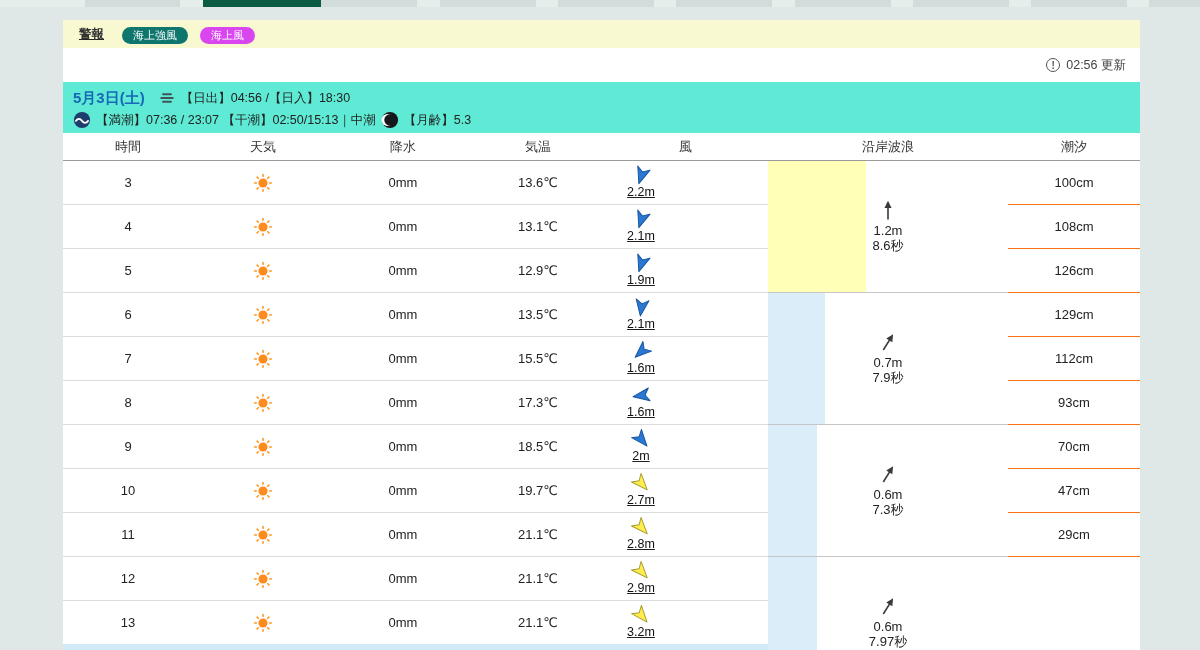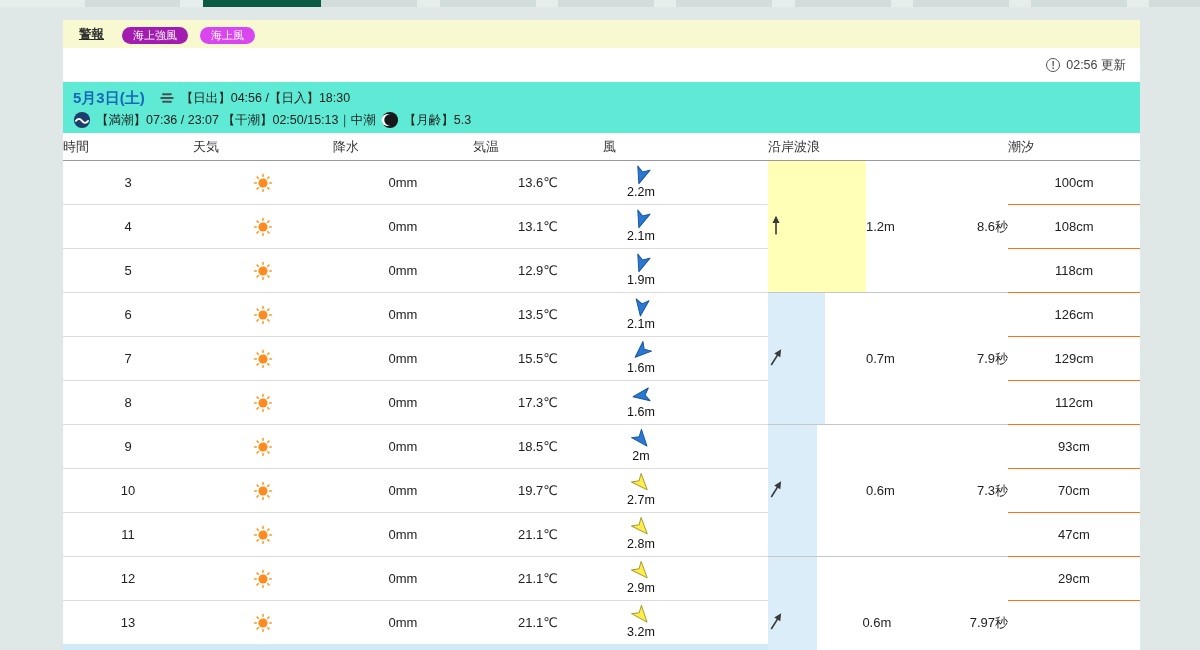--- a/index.html
+++ b/index.html
@@ -35,43 +35,43 @@
     font-size:10px;font-weight:bold;color:#555;margin-right:6px;box-sizing:border-box;
   }
   
   .day-header{height:51px;background:#5eead4;box-sizing:border-box;padding:5px 0 0 10px;font-size:12.5px;}
   .dh-line{display:flex;align-items:center;height:22px;}
   .dh-date{color:#1867b8;font-weight:bold;font-size:15px;margin-right:8px;}
   .dh-icon{width:18px;height:18px;margin:0 5px;flex:0 0 auto;}
   .dh-text{color:#222;}
   
   .thead{height:27px;display:flex;align-items:center;border-bottom:1px solid #9a9a9a;font-size:13px;color:#333;}
-  .th{}
+  .th{text-align:center;}
   .w-time{width:130px}.w-weather{width:140px}.w-precip{width:140px}.w-temp{width:130px}.w-wind{width:165px}.w-wave{width:240px}.w-tide{width:132px}
   .tbody{display:flex;align-items:flex-start;}
   .left-body{width:705px;}
   .trow{height:44px;box-sizing:border-box;border-bottom:1px solid #dcdcdc;display:flex;align-items:center;font-size:13px;}
   .c{text-align:center;}
   .c-time{width:130px}.c-weather{width:140px;display:flex;justify-content:center;align-items:center}
   .c-precip{width:140px}.c-temp{width:130px}
-  .c-wind{width:165px;display:flex;align-items:flex-end;}
+  .c-wind{width:165px;display:flex;align-items:flex-end;text-decoration:underline;}
   .wind-box{width:76px;text-align:center;display:flex;flex-direction:column;align-items:center;justify-content:center;}
   .wind-box svg{display:block;width:19px;height:19px;}
   .wind-speed{font-size:12.5px;color:#111;line-height:14px;}
   .dart path{stroke-linejoin:round;}
   .wind-blue path{fill:#2a78d2;stroke:#15549e;stroke-width:1;}
   .wind-yellow path{fill:#ffec4d;stroke:#a39b2f;stroke-width:1;}
   .sun{width:20px;height:20px;}
   
   .wave-body{width:240px;}
   .wave-group{position:relative;box-sizing:border-box;border-bottom:1px solid #c6c6c6;}
   .wave-bar{position:absolute;left:0;top:0;bottom:0;}
   .wave-content{
-    position:absolute;inset:0;display:flex;flex-direction:row;
-    align-items:center;justify-content:space-between;font-size:13px;color:#222;line-height:15px;
+    position:absolute;inset:0;display:flex;flex-direction:column;
+    align-items:center;justify-content:center;font-size:13px;color:#222;line-height:15px;
   }
   .wave-content svg{width:16px;height:21px;margin-bottom:2px;}
   
   .tide-body{width:132px;}
   .tide-cell{height:44px;box-sizing:border-box;border-bottom:1px solid #f97316;display:flex;align-items:center;justify-content:center;font-size:13px;}
   
   .next-peek{position:absolute;left:0;top:596px;width:705px;height:6px;background:#d2e9f7;}
 </style>
 </head>
 <body>
@@ -84,21 +84,21 @@
     <div class="tab" style="left: 557.9px; width: 96px;"></div>
     <div class="tab" style="left: 676.2px; width: 96px;"></div>
     <div class="tab" style="left: 794.5px; width: 96px;"></div>
     <div class="tab" style="left: 912.8px; width: 96px;"></div>
     <div class="tab" style="left: 1031.1px; width: 96px;"></div>
     <div class="tab" style="left: 1149.4px; width: 96px;"></div>
   </div>
 
 <div class="alert-bar">
   <span class="alert-label">警報</span>
-  <span><span class="pill" style="background: #a21caf;">海上強風</span><span class="pill" style="background: #d946ef;">海上風</span></span>
+  <span><span class="pill" style="background: #0f766e;">海上強風</span><span class="pill" style="background: #d946ef;">海上風</span></span>
 </div>
 
 <div class="card">
 
   <div class="update-row">
     <span class="info-icon">!</span>
     <span>02:56 更新</span>
   </div>
 
   <div class="day-header">
@@ -506,21 +506,20 @@
       <div>0.6m</div>
       <div>7.97秒</div>
     </div>
   </div>
 </div>
     <div class="tide-body">
   <div class="tide-cell">100cm</div>
 
   <div class="tide-cell">108cm</div>
 
-  <div class="tide-cell">118cm</div>
 
   <div class="tide-cell">126cm</div>
 
   <div class="tide-cell">129cm</div>
 
 
   <div class="tide-cell">112cm</div>
 
   <div class="tide-cell">93cm</div>
 

